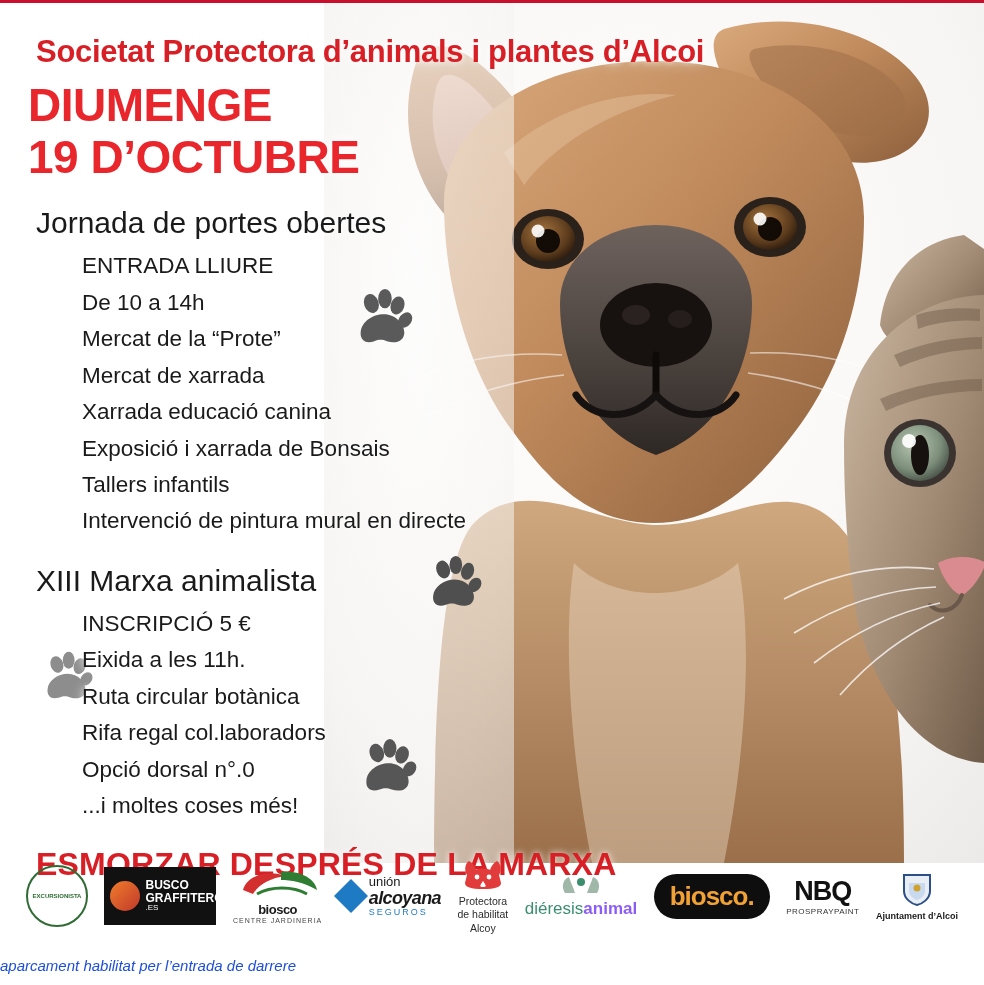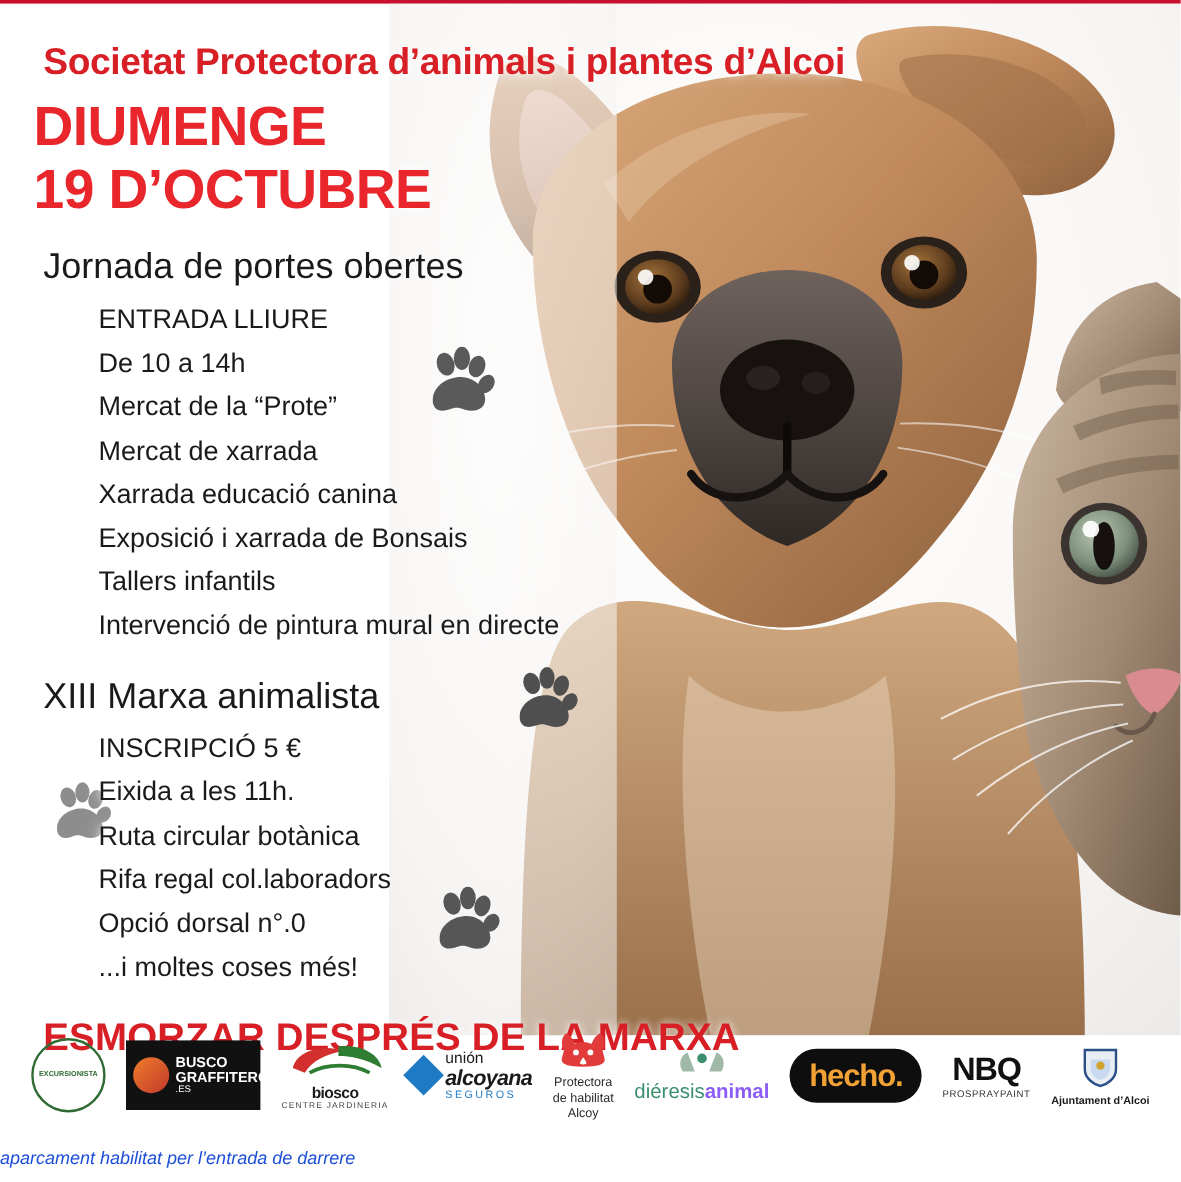--- a/index.html
+++ b/index.html
@@ -447,21 +447,21 @@
           <circle cx="30" cy="9" r="4" fill="#3b8f6e"></circle>
         </svg>
         <div class="d1">
           <span>diéresis</span><b>animal</b>
         </div>
       </div>
     </div>
 
     <div class="sponsor">
       <div class="sp-hecho">
-        <span>hecho.</span>
+        <span>biosco.</span>
       </div>
     </div>
 
     <div class="sponsor">
       <div class="sp-nbq">
         <div class="n1">NBQ</div>
         <div class="n2">PROSPRAYPAINT</div>
       </div>
     </div>
 

